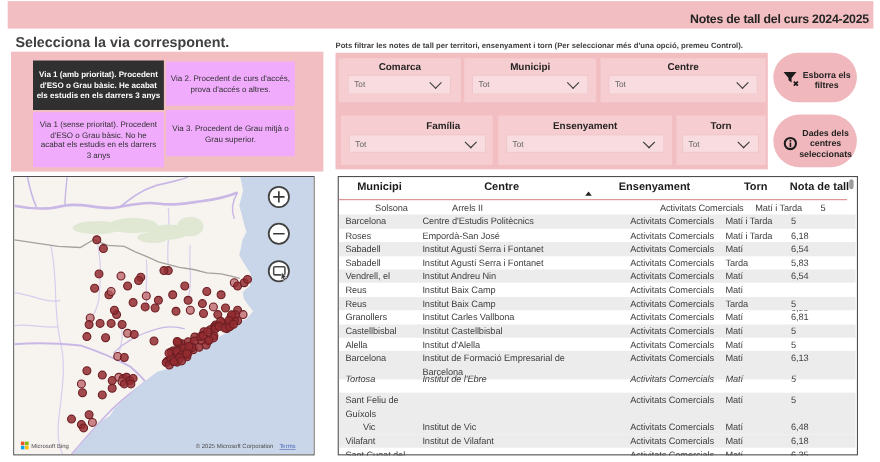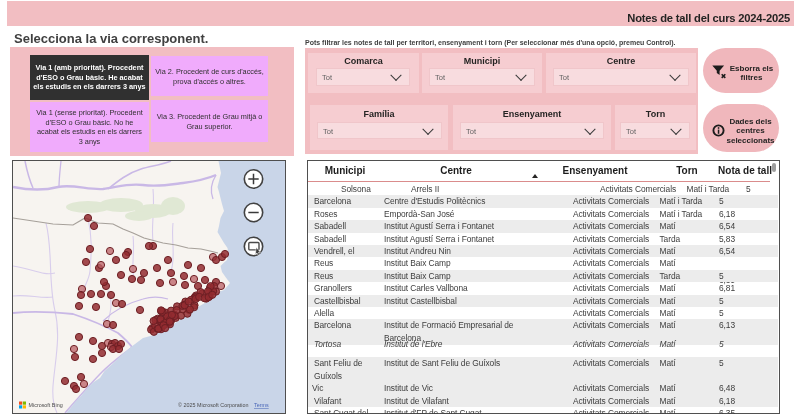--- a/index.html
+++ b/index.html
@@ -70,21 +70,21 @@
     <span class="chev"></span>
   </div>
 <div class="group" style="left:546px;top:53px;width:150px;height:40px;">
     <div class="gtitle" style="top:3px;">Centre</div>
   </div>
 <div class="dd" style="left:553px;top:68px;width:136px;height:18px;">
     <span class="tot">Tot</span>
     <span class="chev"></span>
   </div>
 <div class="group" style="left:310px;top:105px;width:138px;height:45px;">
-    <div class="gtitle" style="top:4px;">Família</div>
+    <div class="gtitle" style="top:4px;margin-left:24px;">Família</div>
   </div>
 <div class="dd" style="left:317px;top:122px;width:125px;height:17px;">
     <span class="tot">Tot</span>
     <span class="chev"></span>
   </div>
 <div class="group" style="left:453px;top:105px;width:158px;height:45px;">
     <div class="gtitle" style="top:4px;">Ensenyament</div>
   </div>
 <div class="dd" style="left:460px;top:122px;width:144px;height:17px;">
     <span class="tot">Tot</span>
@@ -189,62 +189,61 @@
     </div>
     <div class="row alt" style="top:133.60000000000002px;height:12.4px;">
   <span class="rc rc2" style="left:6px;top:0;width:66px;">Castellbisbal</span>
   <span class="rc rc2" style="left:76px;top:0;width:148px;">Institut Castellbisbal</span>
   <span class="rc" style="left:265px;top:0;">Activitats Comercials</span>
   <span class="rc" style="left:351.5px;top:0;">Matí</span>
   <span class="rc" style="left:411px;top:0;">5</span>
     </div>
     <div class="row" style="top:146.00000000000003px;height:12.4px;">
   <span class="rc rc2" style="left:6px;top:0;width:66px;">Alella</span>
+  <span class="rc rc2" style="left:76px;top:0;width:148px;">Institut d'Alella</span>
   <span class="rc" style="left:265px;top:0;">Activitats Comercials</span>
   <span class="rc" style="left:351.5px;top:0;">Matí</span>
   <span class="rc" style="left:411px;top:0;">5</span>
     </div>
     <div class="row alt" style="top:158.40000000000003px;height:25.3px;">
   <span class="rc rc2" style="left:6px;top:0;width:66px;">Barcelona</span>
   <span class="rc rc2" style="left:76px;top:0;width:148px;">Institut de Formació Empresarial de<br>Barcelona</span>
   <span class="rc" style="left:265px;top:0;">Activitats Comercials</span>
   <span class="rc" style="left:351.5px;top:0;">Matí</span>
   <span class="rc" style="left:411px;top:0;">6,13</span>
     </div>
     <div class="row" style="top:177px;height:12.4px;font-style:italic;">
   <span class="rc rc2" style="left:6px;top:0;width:66px;">Tortosa</span>
   <span class="rc rc2" style="left:76px;top:0;width:148px;">Institut de l'Ebre</span>
   <span class="rc" style="left:265px;top:0;">Activitats Comercials</span>
   <span class="rc" style="left:351.5px;top:0;">Matí</span>
   <span class="rc" style="left:411px;top:0;">5</span>
     </div>
     <div class="row alt" style="top:196.10000000000005px;height:38px;">
   <span class="rc rc2" style="left:6px;top:0;width:66px;">Sant Feliu de<br>Guíxols</span>
-  <span class="rc rc2" style="left:76px;top:0;width:148px;">Institut de Sant Feliu de Guíxols</span>
   <span class="rc" style="left:265px;top:0;">Activitats Comercials</span>
   <span class="rc" style="left:351.5px;top:0;">Matí</span>
   <span class="rc" style="left:411px;top:0;">5</span>
     </div>
     <div class="row" style="top:221.40000000000006px;height:12.4px;">
-  <span class="rc rc2" style="left:4px;top:0;width:66px;">Vic</span>
+  <span class="rc rc2" style="left:22px;top:0;width:66px;">Vic</span>
   <span class="rc rc2" style="left:76px;top:0;width:148px;">Institut de Vic</span>
   <span class="rc" style="left:265px;top:0;">Activitats Comercials</span>
   <span class="rc" style="left:351.5px;top:0;">Matí</span>
   <span class="rc" style="left:411px;top:0;">6,48</span>
     </div>
     <div class="row alt" style="top:233.80000000000007px;height:12.4px;text-decoration:underline;">
   <span class="rc rc2" style="left:6px;top:0;width:66px;">Vilafant</span>
   <span class="rc rc2" style="left:76px;top:0;width:148px;">Institut de Vilafant</span>
   <span class="rc" style="left:265px;top:0;">Activitats Comercials</span>
   <span class="rc" style="left:351.5px;top:0;">Matí</span>
   <span class="rc" style="left:411px;top:0;">6,18</span>
     </div>
     <div class="row" style="top:246.20000000000007px;height:12.4px;">
   <span class="rc rc2" style="left:6px;top:0;width:66px;">Sant Cugat del</span>
-  <span class="rc rc2" style="left:76px;top:0;width:148px;">Institut d'FP de Sant Cugat</span>
   <span class="rc" style="left:265px;top:0;">Activitats Comercials</span>
   <span class="rc" style="left:351.5px;top:0;">Matí</span>
   <span class="rc" style="left:411px;top:0;">6,35</span>
     </div>
   </div>
 
 <div class="abs" style="left:12px;top:160px;width:274px;height:254px;border:1px solid #4f4f4f;box-sizing:border-box;">
 <svg width="272" height="252" viewBox="0 0 272 252">
   <rect x="0" y="0" width="272" height="252" fill="#f7f4f0"></rect>
   <g stroke="#d8cdec" fill="none" stroke-width="1.1">

